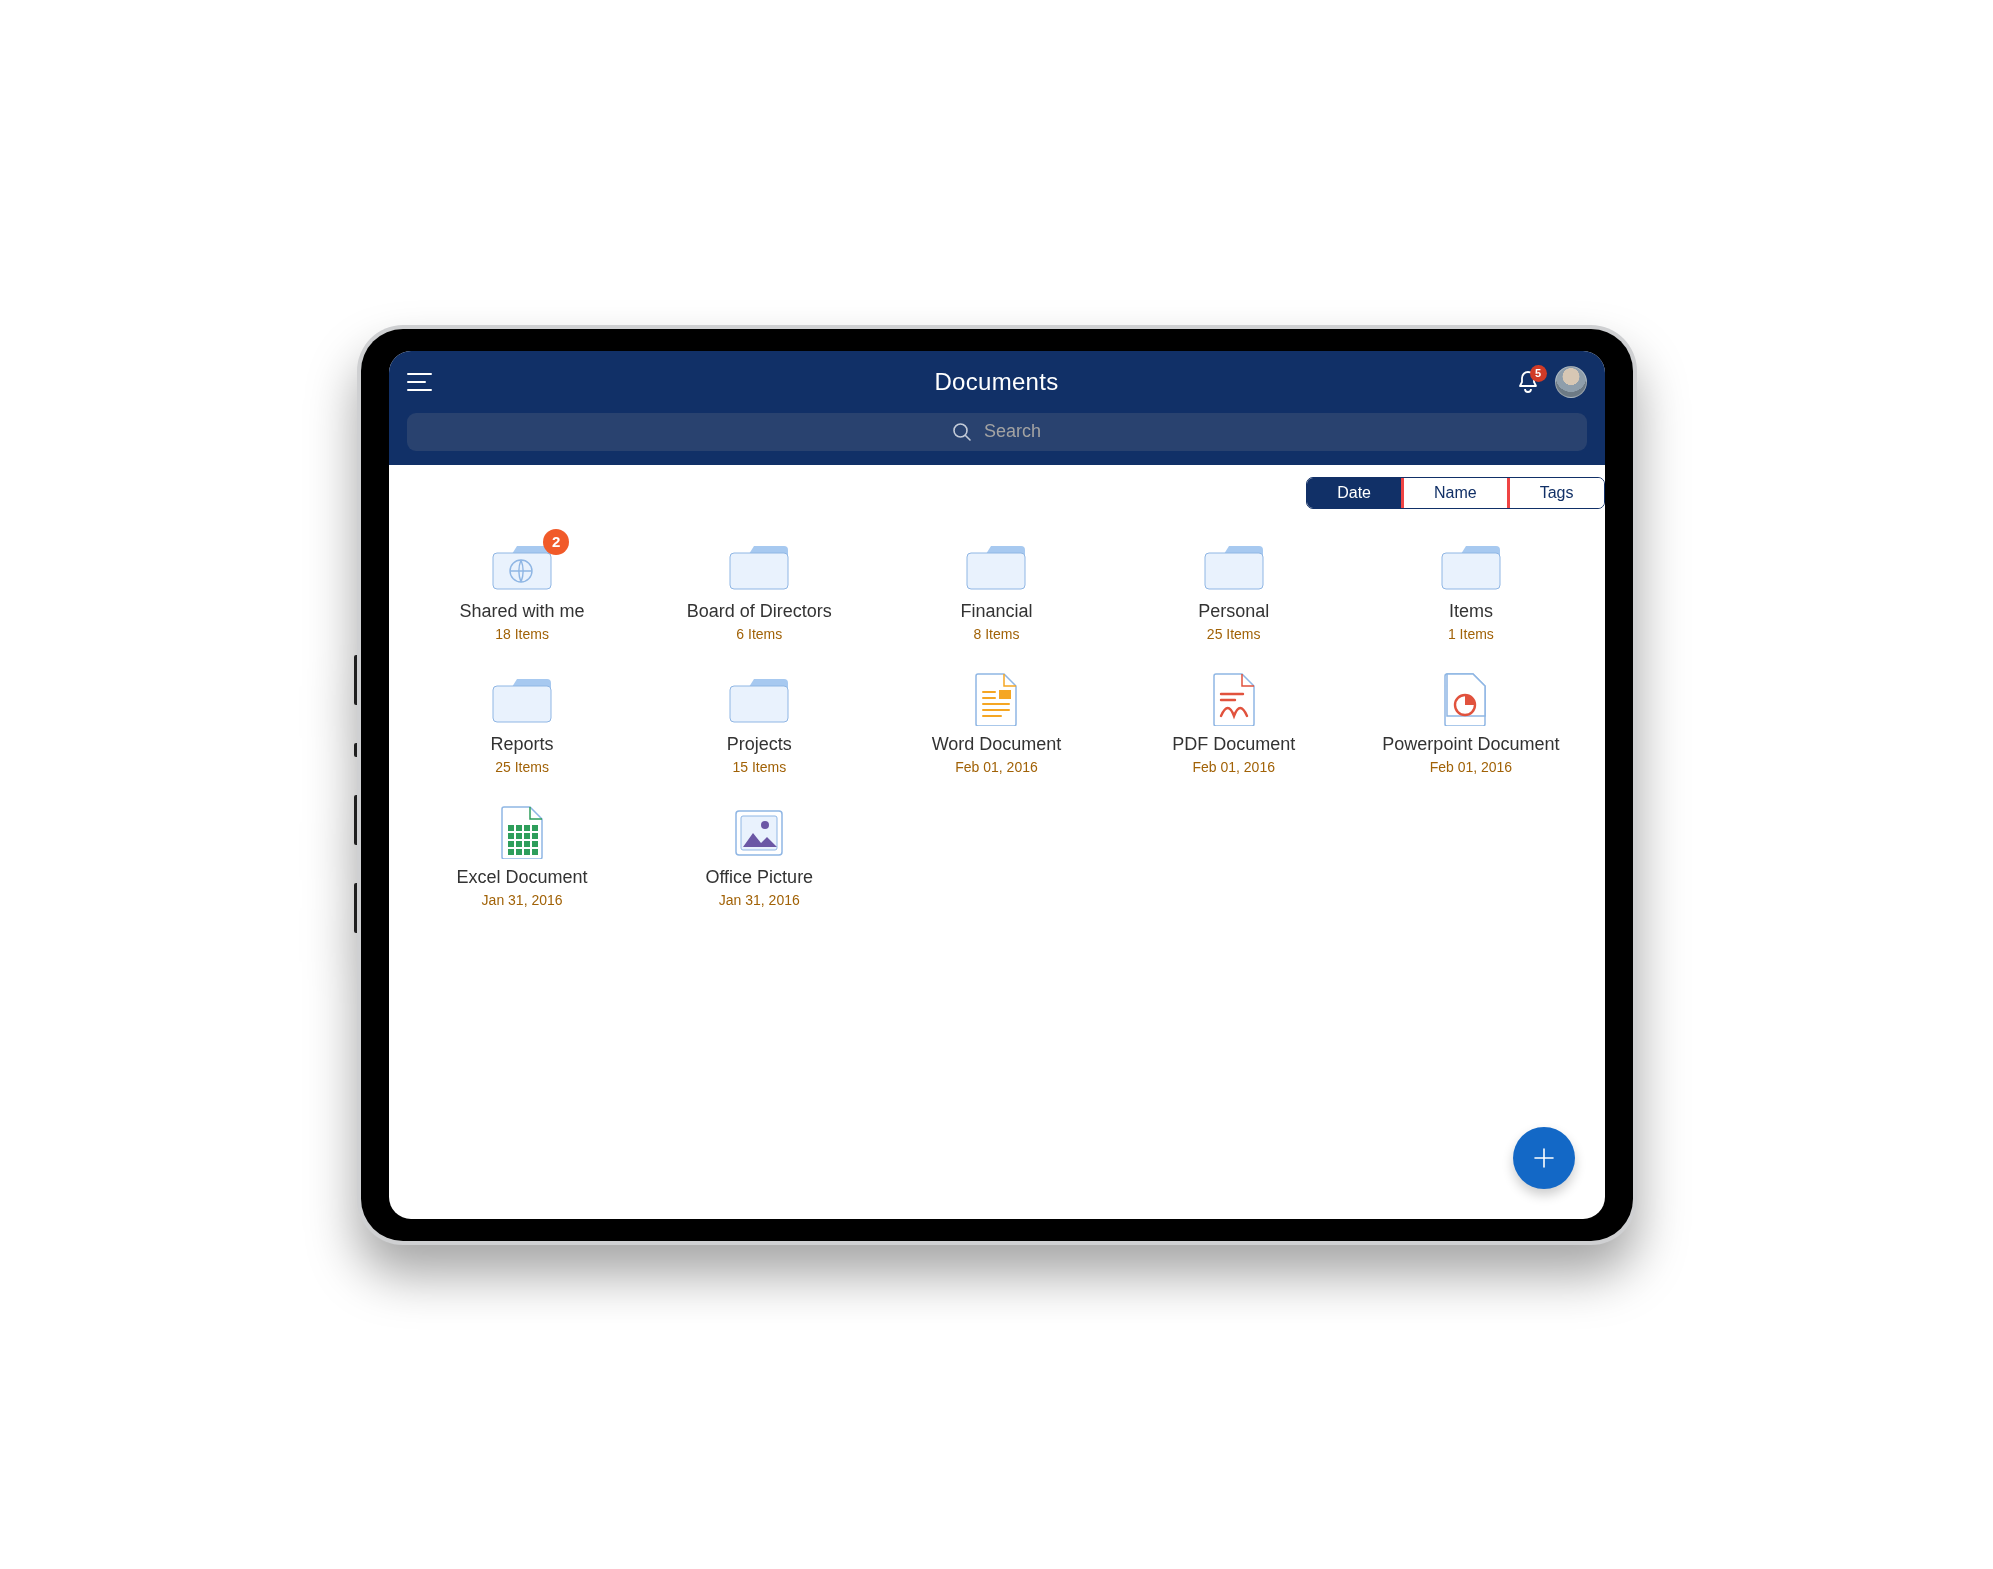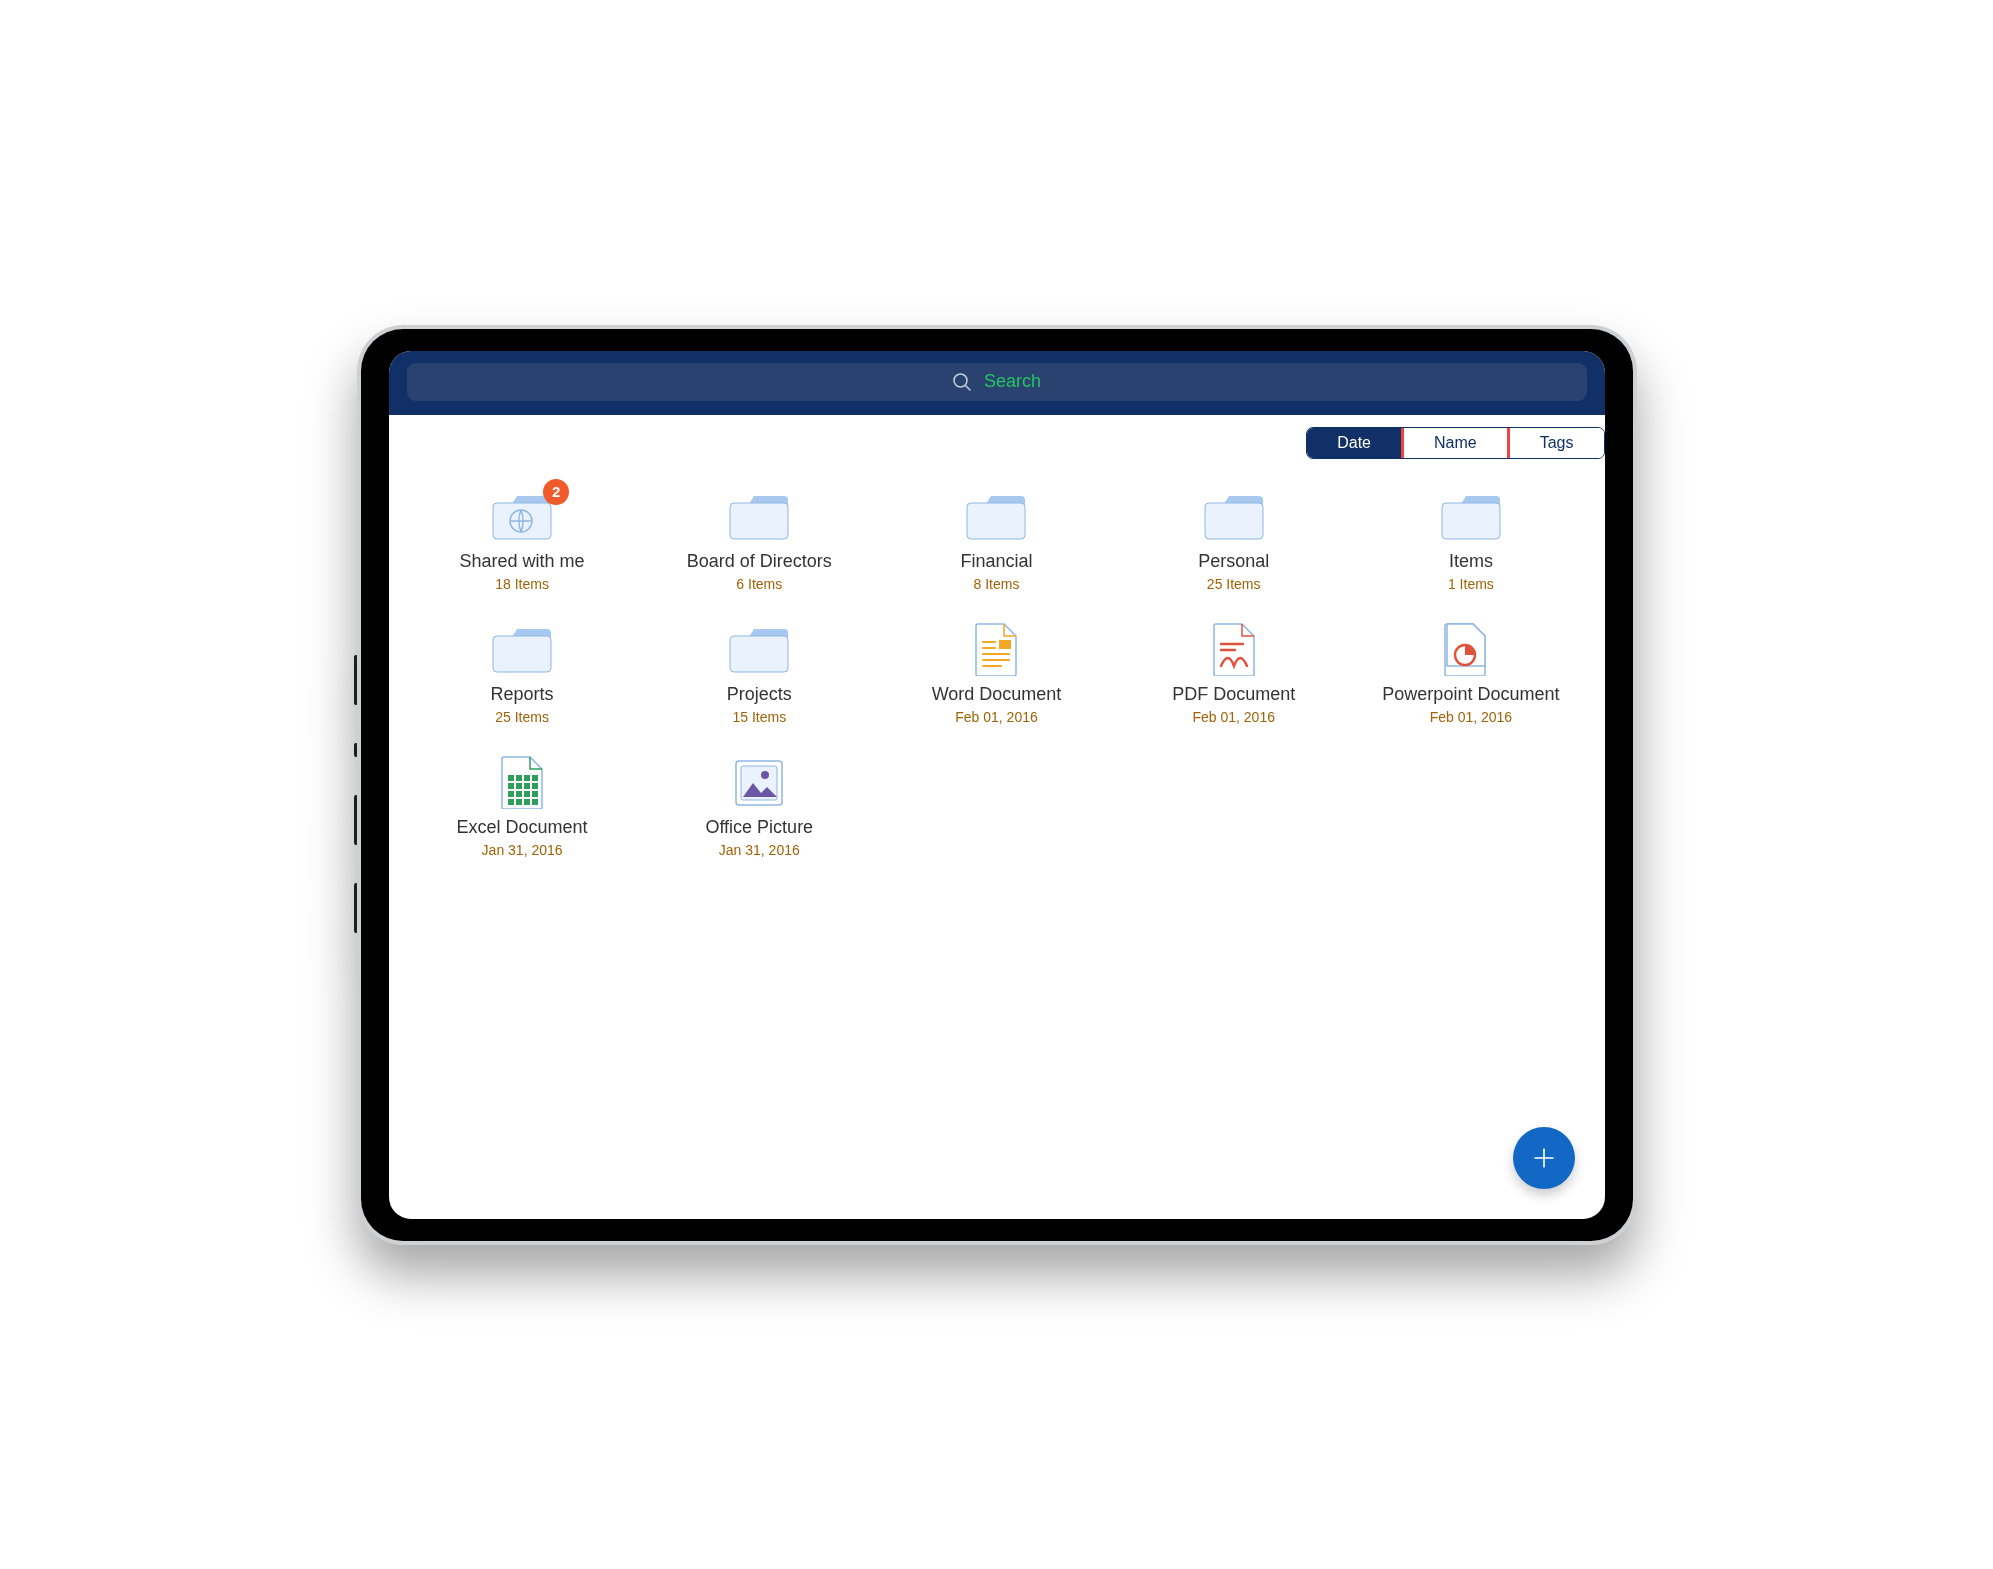--- a/index.html
+++ b/index.html
@@ -125,21 +125,21 @@
     background: #29426f;
     border-radius: 9px;
     height: 38px;
     padding: 0 8px;
     justify-content: center;
   }
   .search-inner {
     display: flex;
     align-items: center;
     gap: 12px;
-    color: #22c55e;
+    color: #a3a3a3;
     font-size: 18px;
   }
   .search-inner svg { flex-shrink: 0; }
 
   
   .sort-row {
     display: flex;
     justify-content: flex-end;
     padding: 12px 0 10px;
     background: #fff;
@@ -254,20 +254,42 @@
     <div class="side-button-grp">
       <div class="side-button"></div>
       <div class="side-button short"></div>
       <div class="side-button"></div>
       <div class="side-button"></div>
     </div>
     <div class="tablet-inner">
       <div class="screen">
 
         <div class="header">
+          <div class="header-row">
+            <div class="hdr-left">
+              <span class="icon-btn">
+                <svg width="26" height="22" viewBox="0 0 26 22">
+                  <path d="M1 3 H24 M1 11 H18 M1 19 H24" stroke="#fff" stroke-width="2" stroke-linecap="round" fill="none"></path>
+                </svg>
+              </span>
+            </div>
+            <div class="header-title">Documents</div>
+            <div class="hdr-right">
+              <span class="icon-btn">
+                <svg width="26" height="26" viewBox="0 0 26 26">
+                  <path d="M13 3 a6 6 0 0 1 6 6 v4 l2 4 H5 l2-4 V9 a6 6 0 0 1 6-6 Z" fill="none" stroke="#fff" stroke-width="1.8" stroke-linejoin="round"></path>
+                  <path d="M10 20 a3 3 0 0 0 6 0" fill="none" stroke="#fff" stroke-width="1.8"></path>
+                </svg>
+                <span class="bell-badge">5</span>
+              </span>
+              <span class="icon-btn">
+                <span class="avatar"></span>
+              </span>
+            </div>
+          </div>
 
           <div class="search-wrap">
             <span class="search-inner">
               <svg width="20" height="20" viewBox="0 0 20 20">
                 <circle cx="8.5" cy="8.5" r="6.5" fill="none" stroke="#c2cad7" stroke-width="1.6"></circle>
                 <line x1="13.5" y1="13.5" x2="18" y2="18" stroke="#c2cad7" stroke-width="1.6" stroke-linecap="round"></line>
               </svg>
               <span>Search</span>
             </span>
           </div>

